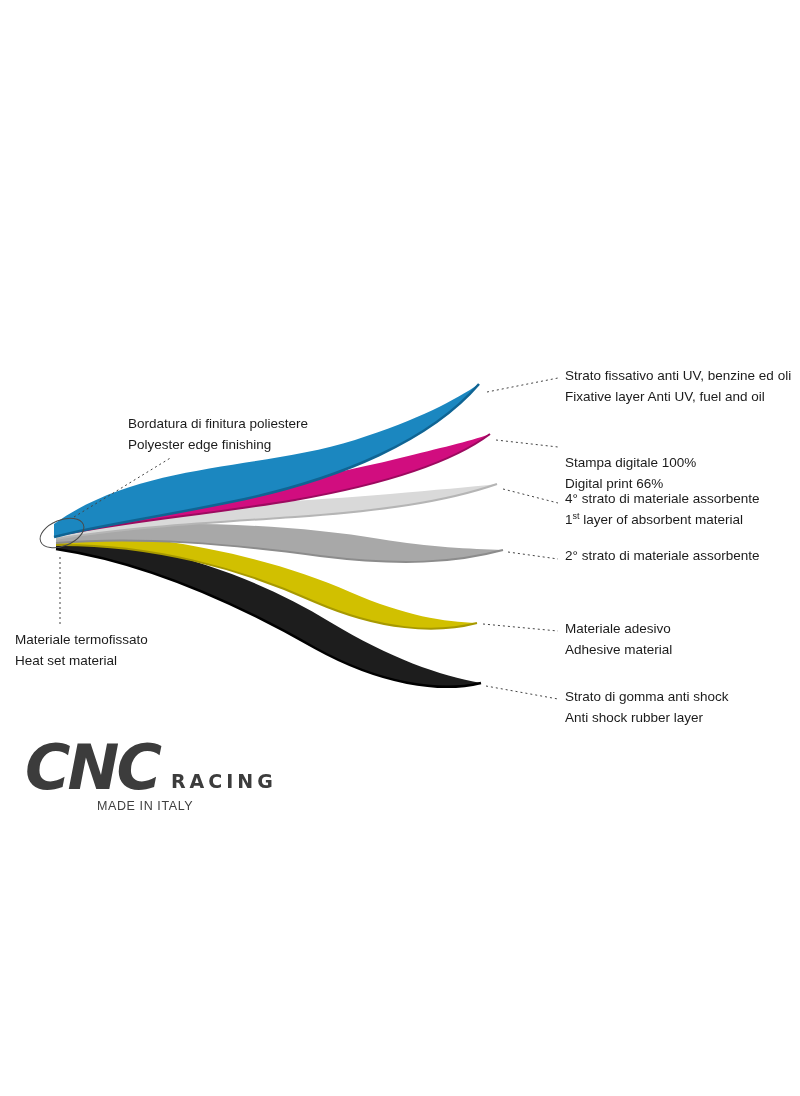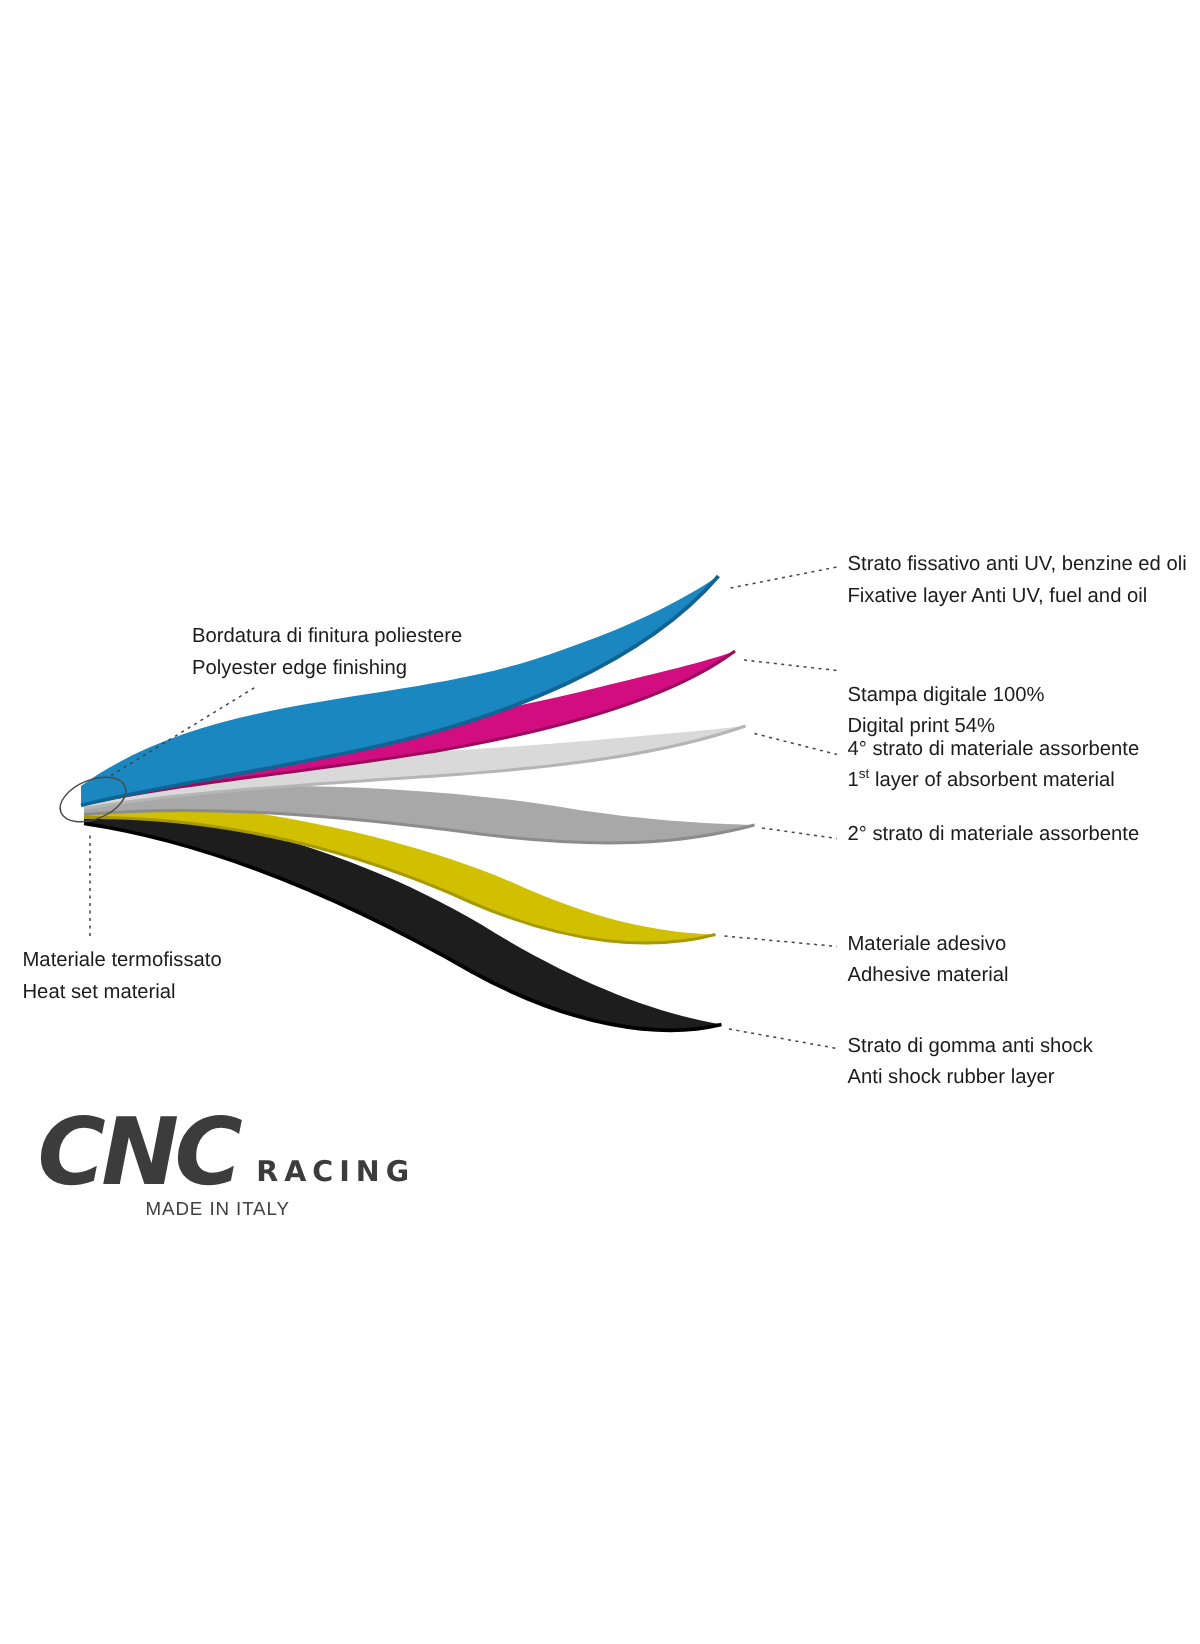--- a/index.html
+++ b/index.html
@@ -84,21 +84,21 @@
     <line x1="60" y1="557" x2="60" y2="624" stroke="#444" stroke-width="1" stroke-dasharray="2 3"></line>
   </svg>
 
   <div class="label" style="left:565px;top:365px;">
     <div class="it">Strato fissativo anti UV, benzine ed oli</div>
     <div class="en">Fixative layer Anti UV, fuel and oil</div>
   </div>
 
   <div class="label" style="left:565px;top:452px;">
     <div class="it">Stampa digitale 100%</div>
-    <div class="en">Digital print 54%</div>
+    <div class="en">Digital print 66%</div>
   </div>
 
   <div class="label" style="left:565px;top:488px;">
     <div class="it">4° strato di materiale assorbente</div>
     <div class="en"><span>1</span><sup>st</sup><span> layer of absorbent material</span></div>
   </div>
 
   <div class="label" style="left:565px;top:545px;">
     <div class="it">2° strato di materiale assorbente</div>
   </div>

